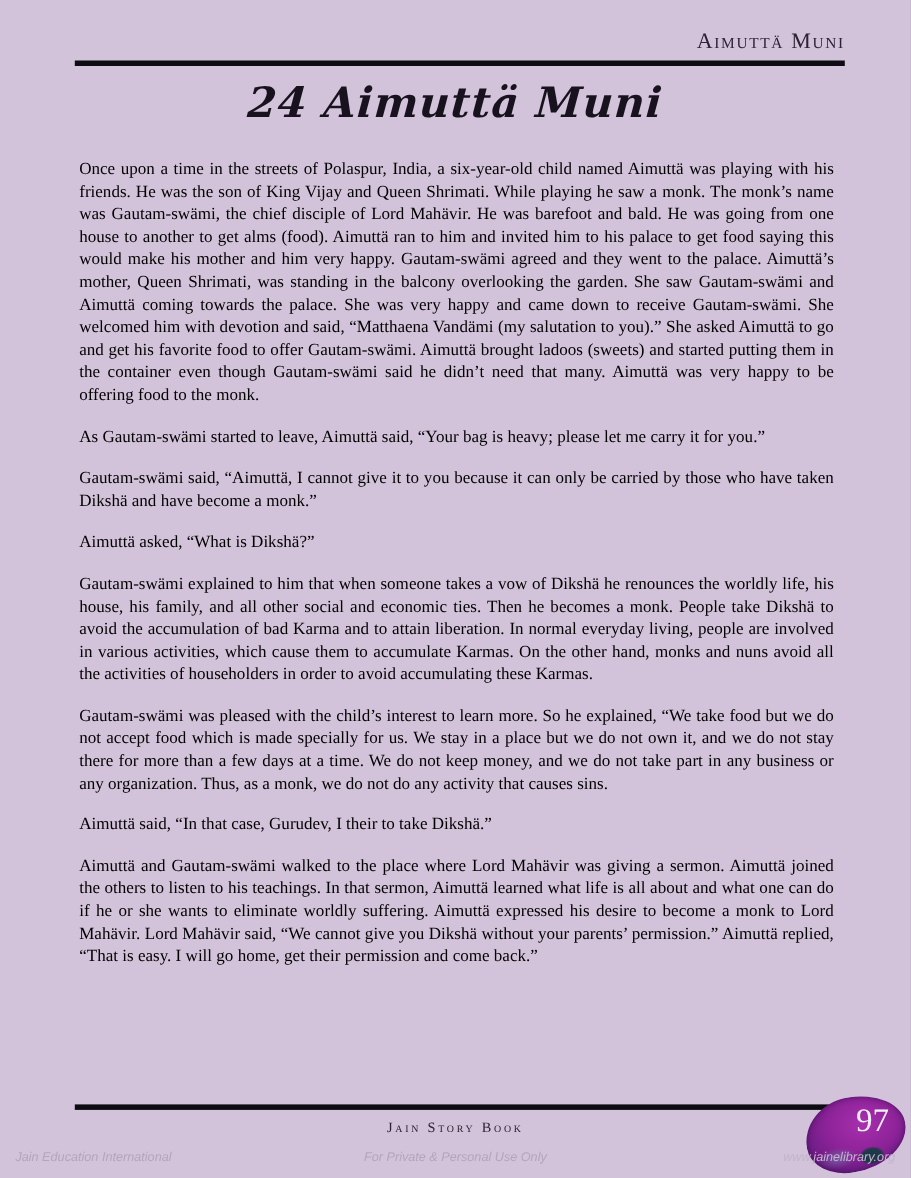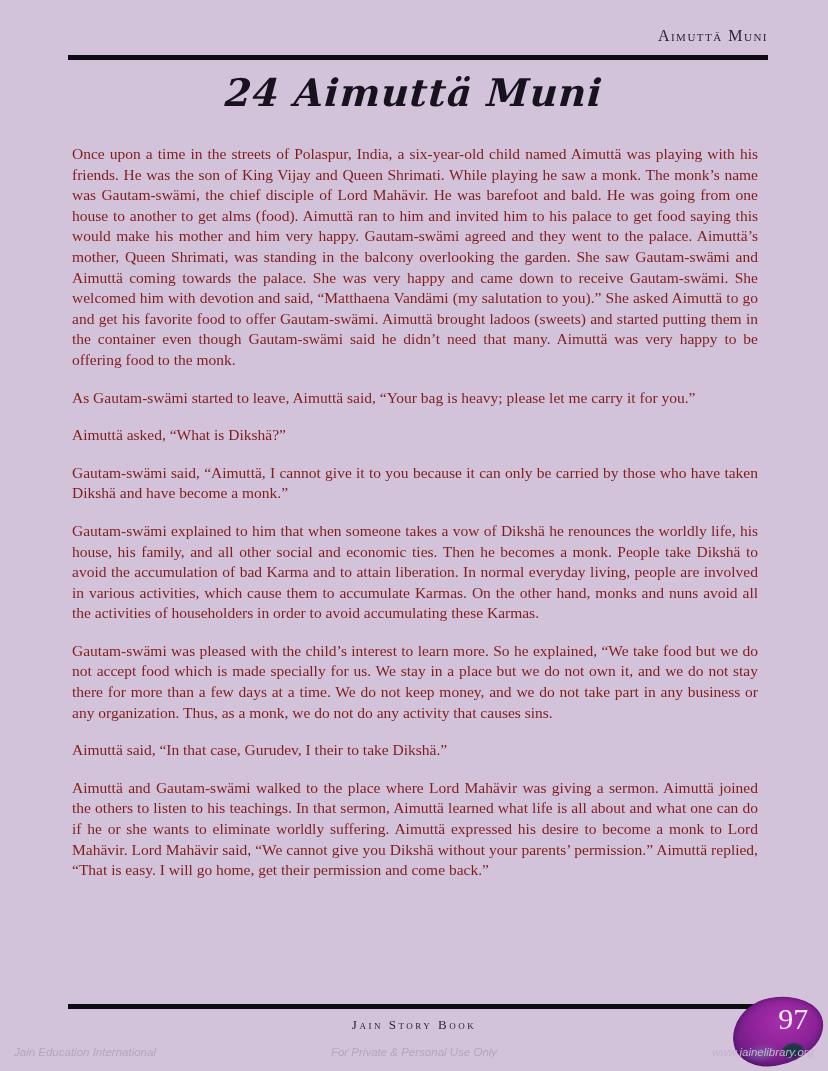--- a/index.html
+++ b/index.html
@@ -14,21 +14,21 @@
     overflow: hidden;
     font-family: "Liberation Serif", serif;
     color: #1d1a24;
   }
 
   .running-header {
     position: absolute;
     top: 27px;
     right: 60px;
     font-variant: small-caps;
-    font-size: 16px;
+    font-size: 20px;
     letter-spacing: 1.5px;
     color: #2b2333;
     font-weight: 500;
   }
 
   .rule {
     position: absolute;
     left: 68px;
     right: 60px;
     height: 5px;
@@ -53,21 +53,21 @@
   }
 
   .body-text {
     position: absolute;
     top: 144px;
     left: 72px;
     width: 686px;
     font-size: 15.5px;
     line-height: 20.6px;
     text-align: justify;
-    color: #7f1d1d;
+    color: #000000;
   }
   .body-text p { margin-bottom: 17px; }
 
   .book-title {
     position: absolute;
     top: 1017px;
     left: 0;
     width: 100%;
     text-align: center;
     font-variant: small-caps;
@@ -122,22 +122,22 @@
 
   <div class="running-header">Aimuttä Muni</div>
 
   <div class="rule header-rule"></div>
 
   <div class="chapter-title">24 Aimuttä Muni</div>
 
   <div class="body-text">
       <p>Once upon a time in the streets of Polaspur, India, a six-year-old child named Aimuttä was playing with his friends.  He was the son of King Vijay and Queen Shrimati.  While playing he saw a monk.  The monk’s name was Gautam-swämi, the chief disciple of Lord Mahävir.  He was barefoot and bald.  He was going from one house to another to get alms (food).  Aimuttä ran to him and invited him to his palace to get food saying this would make his mother and him very happy.  Gautam-swämi agreed and they went to the palace.  Aimuttä’s mother, Queen Shrimati, was standing in the balcony overlooking the garden. She saw Gautam-swämi and Aimuttä coming towards the palace.  She was very happy and came down to receive Gautam-swämi.  She welcomed him with devotion and said, “Matthaena Vandämi (my salutation to you).” She asked Aimuttä to go and get his favorite food to offer Gautam-swämi.  Aimuttä brought ladoos (sweets) and started putting them in the container even though Gautam-swämi said he didn’t need that many.  Aimuttä was very happy to be offering food to the monk.</p>
       <p>As Gautam-swämi started to leave, Aimuttä said, “Your bag is heavy; please let me carry it for you.”</p>
+      <p>Gautam-swämi said, “Aimuttä, I cannot give it to you because it can only be carried by those who have taken Dikshä and have become a monk.”</p>
       <p>Aimuttä asked, “What is Dikshä?”</p>
-      <p>Gautam-swämi said, “Aimuttä, I cannot give it to you because it can only be carried by those who have taken Dikshä and have become a monk.”</p>
       <p>Gautam-swämi explained to him that when someone takes a vow of Dikshä he renounces the worldly life, his house, his family, and all other social and economic ties.  Then he becomes a monk.  People take Dikshä to avoid the accumulation of  bad Karma and to attain liberation.  In normal everyday living, people are involved in various activities, which cause them to accumulate Karmas.  On the other hand, monks and nuns avoid all the activities of householders in order to avoid accumulating these Karmas.</p>
       <p>Gautam-swämi was pleased with the child’s interest to learn more.  So he explained, “We take food but we do not accept food which is made specially for us.  We stay in a place but we do not own it, and we do not stay there for more than a few days at a time.  We do not keep money, and we do not take part in any business or any organization.  Thus, as a monk, we do not do any activity that causes sins.</p>
       <p>Aimuttä said, “In that case, Gurudev, I their to take Dikshä.”</p>
       <p>Aimuttä and Gautam-swämi walked to the place where Lord Mahävir was giving a sermon.  Aimuttä joined the others to listen to his teachings.  In that sermon, Aimuttä learned what life is all about and what one can do if he or she wants to eliminate worldly suffering.  Aimuttä expressed his desire to become a monk to Lord Mahävir.  Lord Mahävir said, “We cannot give you Dikshä without your parents’ permission.” Aimuttä replied, “That is easy.  I will go home, get their permission and come back.”</p>
     </div>
 
   <div class="rule footer-rule"></div>
 
   <div class="book-title">Jain Story Book</div>
 

